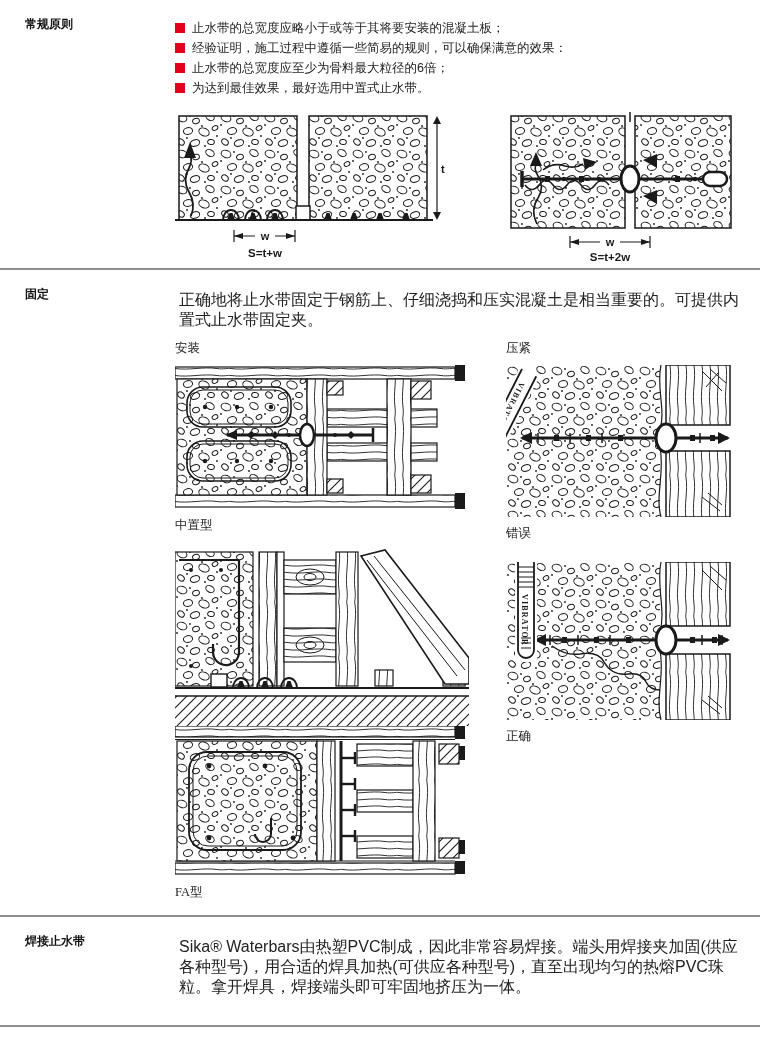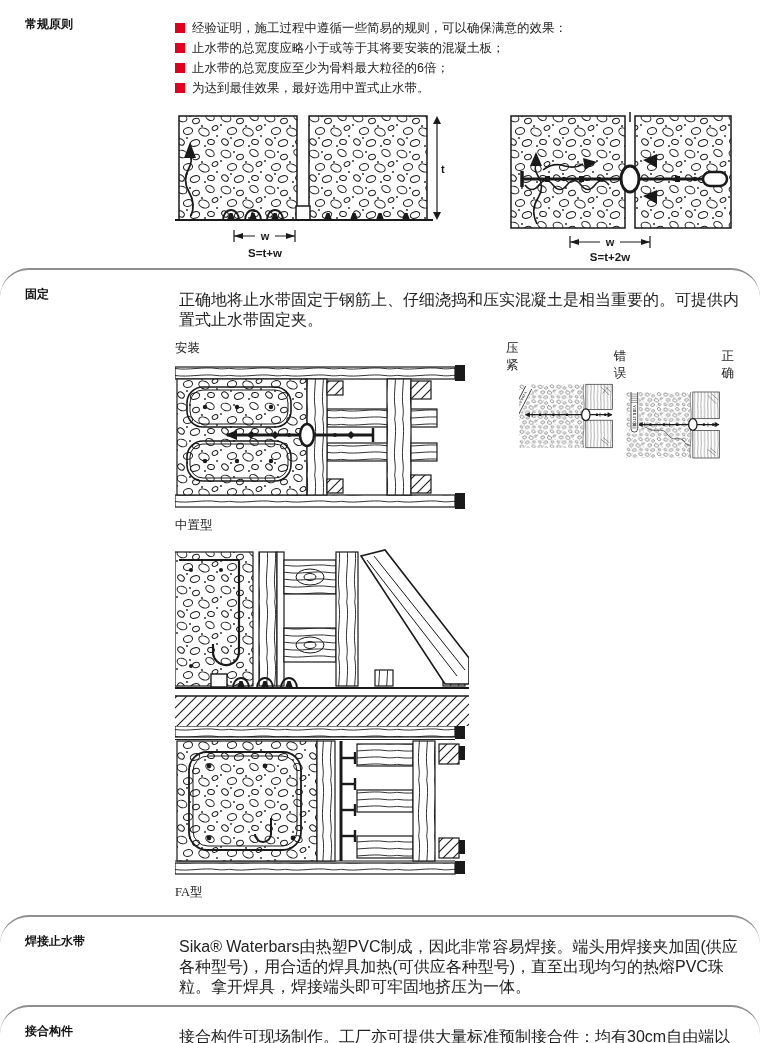--- a/index.html
+++ b/index.html
@@ -1,54 +1,54 @@
 <!DOCTYPE html>
 <html><head>
 <meta charset="utf-8">
 <style>
   html,body{margin:0;padding:0;background:#fff;}
   body{width:760px;color:#1e1e1e;font-family:"Liberation Sans","DejaVu Sans",sans-serif;-webkit-font-smoothing:antialiased;}
   .page{width:760px;min-height:1043px;box-sizing:border-box;background:#fff;}
   .sec{display:flex;box-sizing:border-box;}
-  .rule{border-top:2px solid #8e8e8e;border-radius:29px;}
+  .rule{border-top:2px solid #8e8e8e;}
   .lab{flex:0 0 175px;box-sizing:border-box;padding:16px 0 0 25px;}
   .lab h2{margin:0;font-size:12px;font-weight:700;color:#111;}
   .cnt{flex:1;box-sizing:border-box;padding:16px 15px 0 0;}
   p.body{margin:4px;font-size:16px;line-height:20px;color:#222;}
   ul.bul{list-style:none;margin:2px 0 14px;padding:0;}
   ul.bul li{display:flex;gap:7px;font-size:12.5px;line-height:20px;color:#222;}
   .sq{flex:0 0 10px;width:10px;height:10px;background:#e2001a;margin-top:5px;}
   .figrow{display:flex;gap:60px;margin-top:8px;align-items:flex-start;}
   .grid{display:flex;gap:37px;margin-top:10px;align-items:flex-start;font-family:Liberation Serif, serif;}
   .colL{width:294px;display:flex;flex-direction:column;}
-  .colR{width:228px;display:flex;}
+  .colR{width:228px;display:flex;flex-direction:column;}
   .ftitle{font-size:12.5px;margin:0 0 8px;color:#222;}
   .fcap{font-size:12.5px;margin:8px 0 14px;color:#222;}
   svg{display:block;}
   .sec-weld .cnt p, .sec-joint .cnt p{max-width:570px;}
-  .sec-weld, .sec-joint{padding-bottom:4px;}
+  .sec-weld, .sec-joint{padding-bottom:24px;}
 </style>
 </head>
 <body>
 
 <div class="page">
 
   <section class="sec" style="min-height:268px">
     <div class="lab">
       <h2>常规原则</h2>
     </div>
     <div class="cnt">
       <ul class="bul">
         <li>
             <span class="sq"></span>
-            <span>经验证明，施工过程中遵循一些简易的规则，可以确保满意的效果：</span>
+            <span>止水带的总宽度应略小于或等于其将要安装的混凝土板；</span>
           </li>
         <li>
             <span class="sq"></span>
-            <span>止水带的总宽度应略小于或等于其将要安装的混凝土板；</span>
+            <span>经验证明，施工过程中遵循一些简易的规则，可以确保满意的效果：</span>
           </li>
         <li>
             <span class="sq"></span>
             <span>止水带的总宽度应至少为骨料最大粒径的6倍；</span>
           </li>
         <li>
             <span class="sq"></span>
             <span>为达到最佳效果，最好选用中置式止水带。</span>
           </li>
       </ul>

